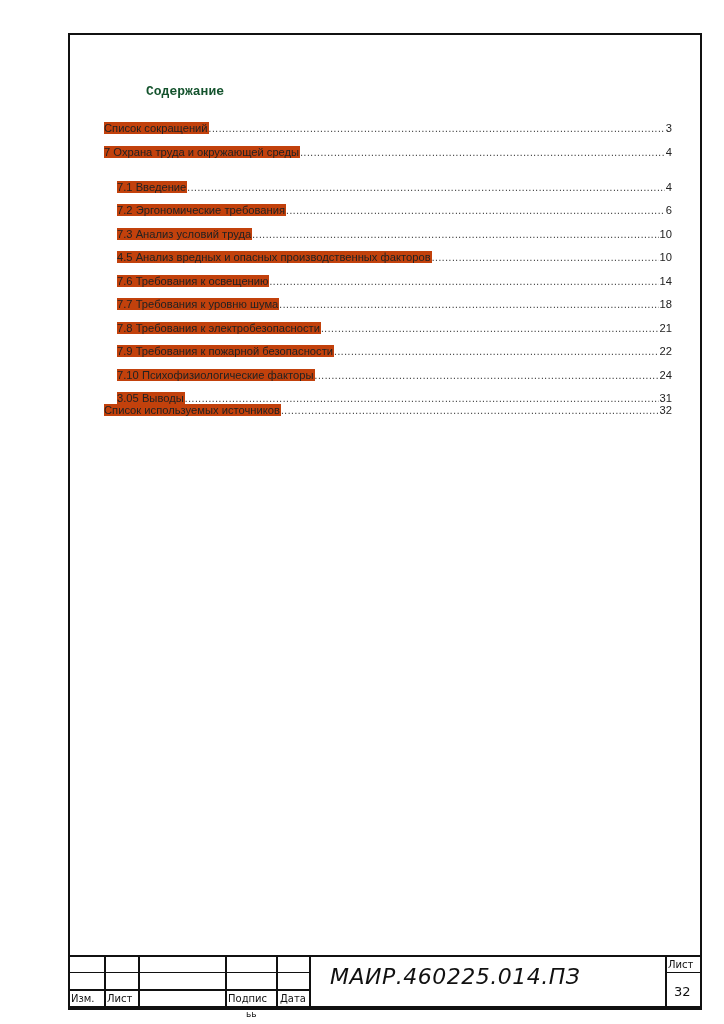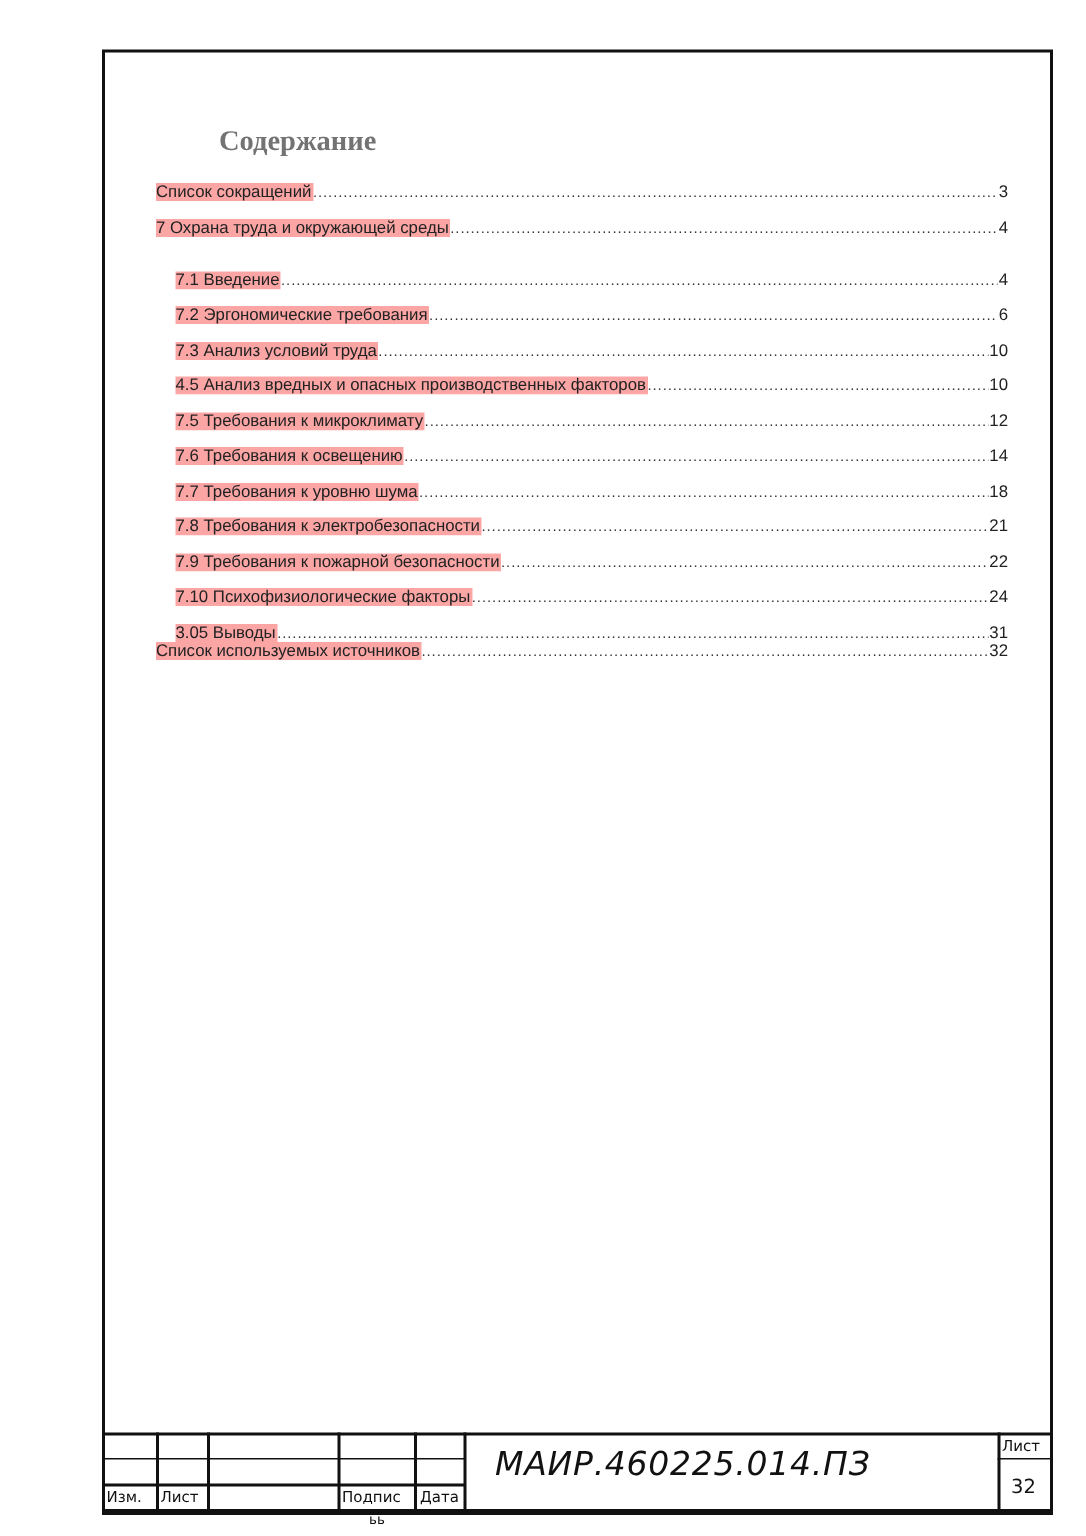--- a/index.html
+++ b/index.html
@@ -6,30 +6,30 @@
     body {
       width: 724px; height: 1024px; background: #ffffff; position: relative; overflow: hidden;
       font-family: "Liberation Sans", sans-serif; color: #1a1a1a;
     }
     .frame {
       position: absolute; left: 68px; top: 33px; width: 630px; height: 973px;
       border: 2px solid #111; box-sizing: content-box;
     }
     .toc-title {
       position: absolute; left: 146px; top: 84px;
-      font-family: Liberation Serif, serif; font-weight: bold; font-size: 19px; color: #737373;
+      font-family: Liberation Mono, monospace; font-weight: bold; font-size: 13px; color: #14532d;
     }
     .toc { position: absolute; left: 104px; top: 122px; width: 568px; }
     .toc-row {
       position: relative; height: 23.5px; display: flex; align-items: baseline;
       font-family: "Liberation Sans", sans-serif; font-size: 11.2px; color: #222;
       white-space: nowrap; overflow: hidden;
     }
     .toc-row.lvl2 { padding-left: 13px; align-items: flex-end; }
-    .toc-text { flex: 0 0 auto; background: #fca5a5; padding-right: 1px; }
+    .toc-text { flex: 0 0 auto; background: #c2410c; padding-right: 1px; }
     .toc-leader {
       flex: 1 1 auto; overflow: hidden; letter-spacing: 0.6px; color: #333;
       font-size: 10px;
     }
     .toc-leader::before {
       content: "................................................................................................................................................................................................................................................................................";
     }
     .toc-page { flex: 0 0 auto; padding-left: 1px; }
 
     
@@ -90,25 +90,20 @@
       <span class="toc-text">7.3 Анализ условий труда</span>
       <span class="toc-leader"></span>
       <span class="toc-page">10</span>
     </div>
     <div class="toc-row lvl2">
       <span class="toc-text">4.5 Анализ вредных и опасных производственных факторов</span>
       <span class="toc-leader"></span>
       <span class="toc-page">10</span>
     </div>
     <div class="toc-row lvl2">
-      <span class="toc-text">7.5 Требования к микроклимату</span>
-      <span class="toc-leader"></span>
-      <span class="toc-page">12</span>
-    </div>
-    <div class="toc-row lvl2">
       <span class="toc-text">7.6 Требования к освещению</span>
       <span class="toc-leader"></span>
       <span class="toc-page">14</span>
     </div>
     <div class="toc-row lvl2">
       <span class="toc-text">7.7 Требования к уровню шума</span>
       <span class="toc-leader"></span>
       <span class="toc-page">18</span>
     </div>
     <div class="toc-row lvl2">

